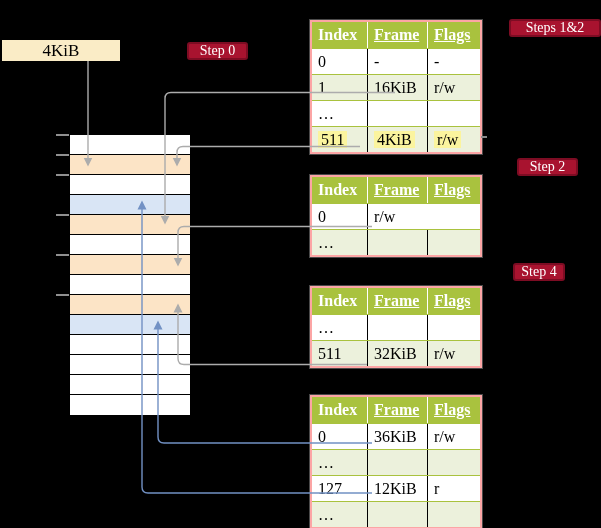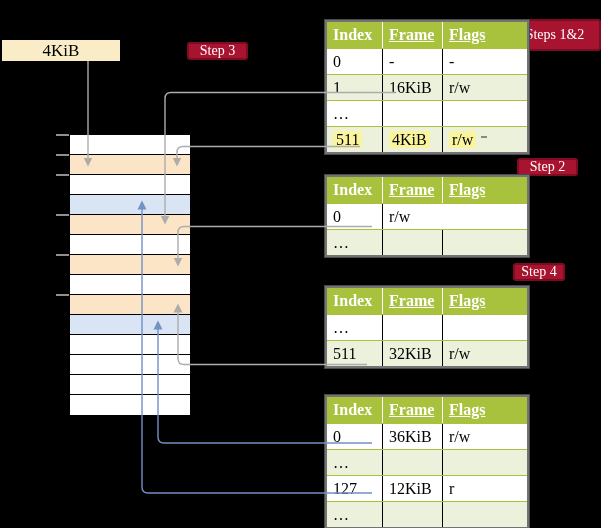--- a/index.html
+++ b/index.html
@@ -13,39 +13,39 @@
     background:#FAECC6;display:flex;align-items:center;justify-content:center;
     font-size:17px;
   }
   
   .badge{
     position:absolute;background:#A8132F;border:2px solid #7D0C23;border-radius:3px;
     color:#fff;font-size:14px;line-height:1;display:flex;align-items:center;justify-content:center;
     padding:0 4px;box-sizing:border-box;
   }
   .b-step0{left:187px;top:42px;width:61px;height:18px;}
-  .b-steps12{left:509px;top:19px;width:92px;height:32px;}
+  .b-steps12{left:509px;top:19px;width:92px;height:18px;}
   .b-step3{left:517px;top:158px;width:61px;height:18px;}
   .b-step4{left:513px;top:263px;width:52px;height:18px;}
   
   .memcol{
     position:absolute;left:69px;top:134px;width:122px;height:282px;
     box-sizing:border-box;border:1px solid #000;background:#fff;
   }
   .mrow{width:100%;height:20px;box-sizing:border-box;border-bottom:1px solid #000;background:#fff;}
   .mrow:last-child{border-bottom:none;}
   .mrow[data-fill="peach"]{background:#FCE4C6;}
   .mrow[data-fill="blue"]{background:#D9E5F5;}
   .mrow[data-fill="white"]{background:#FFFFFF;}
   .tick{position:absolute;left:56px;width:13px;height:2px;background:#909090;}
   .tk0{top:134px}.tk1{top:154px}.tk2{top:174px}.tk3{top:214px}.tk4{top:254px}.tk5{top:294px}
   
   .ptable{
-    position:absolute;left:325px;width:204px;box-sizing:border-box;
-    border:2px solid #737373;outline:1px solid #4a4a4a;background:#fff;
+    position:absolute;left:310px;width:172px;box-sizing:border-box;
+    border:2px solid #fca5a5;outline:1px solid #4a4a4a;background:#fff;
   }
   .t1{top:20px}.t2{top:175px}.t3{top:286px}.t4{top:395px}
   .prow{display:grid;grid-template-columns:55px 60px 51px;height:25px;}
   .prow.phead{height:26px;background:#A9C23E;color:#fff;font-weight:bold;}
   .prow + .prow{border-top:1px solid #A9C23E;}
   .prow:nth-child(odd):not(.phead){background:#ECF1DC;}
   .pcell{
     box-sizing:border-box;padding:1px 0 0 6px;font-size:16px;line-height:23px;
     overflow:hidden;white-space:nowrap;
   }
@@ -60,21 +60,21 @@
 </style>
 </head>
 <body>
 
 <div class="canvas">
 
   <div class="box4k">
     <span>4KiB</span>
   </div>
 
-  <div class="badge b-step0">Step 3</div>
+  <div class="badge b-step0">Step 0</div>
   <div class="badge b-steps12">Steps 1&amp;2</div>
   <div class="badge b-step3">Step 2</div>
   <div class="badge b-step4">Step 4</div>
 
   <div class="tick tk0"></div>
   <div class="tick tk1"></div>
   <div class="tick tk2"></div>
   <div class="tick tk3"></div>
   <div class="tick tk4"></div>
   <div class="tick tk5"></div>

